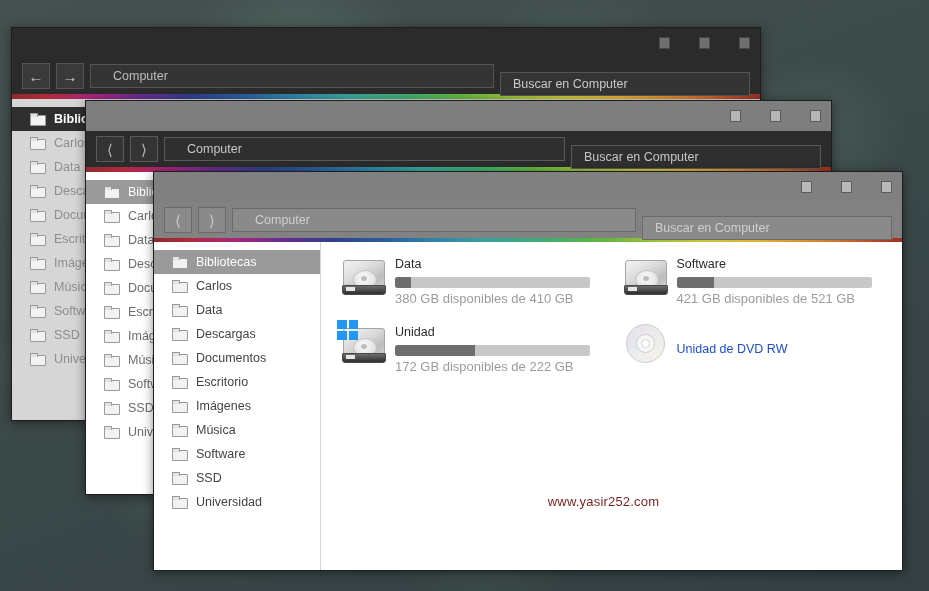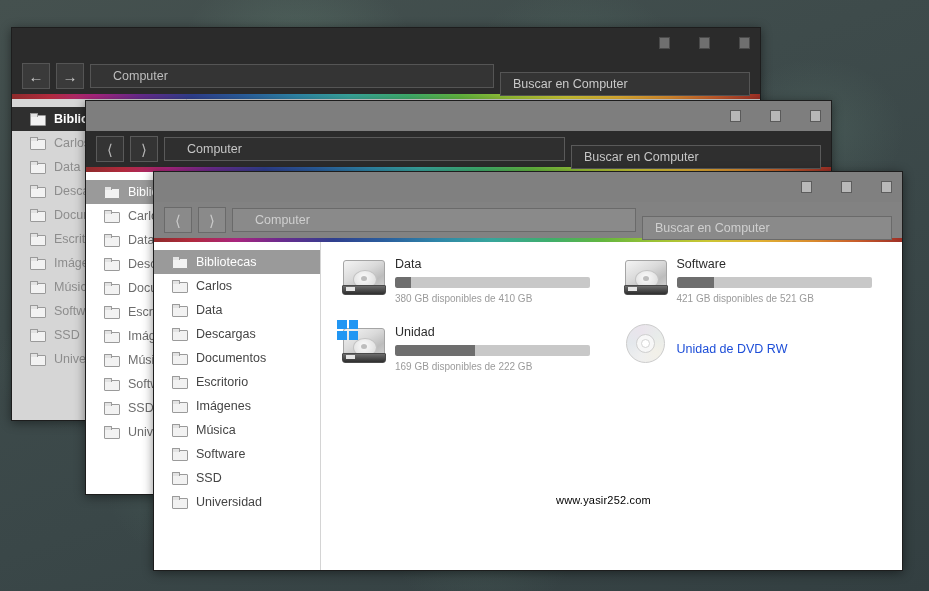--- a/index.html
+++ b/index.html
@@ -85,21 +85,21 @@
   #win3 .sb-item{color:#444;height:24px;}
   #win3 .sb-item.sel{background:#9a9a9a;color:#ffffff;}
   #win3 .content{background:#ffffff;}
   
   .drives{display:grid;grid-template-columns:1fr 1fr;column-gap:18px;row-gap:14px;padding:13px 16px 0 20px;}
   .drive{display:flex;align-items:flex-start;gap:10px;height:54px;}
   .drive-info{padding-top:2px;flex:1;min-width:0;}
   .dname{font-size:12.5px;color:#2b2b2b;line-height:15px;}
   .bar{height:11px;background:#c8c8c8;border-radius:2px;margin-top:5px;overflow:hidden;width:100%;max-width:195px;}
   .bar .fill{height:100%;background:#6e6e6e;border-radius:2px 0 0 2px;}
-  .dfree{font-size:10px;color:#9b9b9b;margin-top:4px;line-height:13px;}
+  .dfree{font-size:13px;color:#9b9b9b;margin-top:4px;line-height:13px;}
   .dlabel-only{font-size:12.5px;color:#1d4ed8;padding-top:17px;}
   
   .hdd{width:44px;height:40px;position:relative;flex:0 0 auto;}
   .hdd-body{position:absolute;left:2px;top:5px;width:40px;height:26px;border-radius:3px;
     background:linear-gradient(150deg,#f4f4f4 0%,#dadada 45%,#bdbdbd 75%,#cfcfcf 100%);
     border:1px solid #a5a5a5;}
   .hdd-platter{position:absolute;left:9px;top:9px;width:22px;height:17px;border-radius:50%;
     border:1px solid #c3c3c3;background:radial-gradient(circle at 45% 40%,#fbfbfb,#d8d8d8);}
   .hdd-hub{position:absolute;left:17px;top:15px;width:6px;height:5px;border-radius:50%;background:#bdbdbd;}
   .hdd-base{position:absolute;left:1px;top:30px;width:42px;height:8px;border-radius:1px 1px 3px 3px;
@@ -116,21 +116,21 @@
   .dvd{width:44px;height:40px;position:relative;flex:0 0 auto;}
   .dvd-disc{position:absolute;left:3px;top:1px;width:37px;height:37px;border-radius:50%;
     background:conic-gradient(from 200deg,#efefef,#e4e8ec,#eae4ec,#e8ecea,#f2f0e8,#efefef);
     border:1px solid #cccccc;}
   .dvd-ring{position:absolute;left:13px;top:11px;width:17px;height:17px;border-radius:50%;
     border:1px solid #cfcfcf;background:#f7f7f7;}
   .dvd-hole{position:absolute;left:18px;top:16px;width:7px;height:7px;border-radius:50%;
     background:#ffffff;border:1px solid #d4d4d4;}
   
   .watermark{position:absolute;left:0;right:16px;top:252px;text-align:center;
-    font-size:11px;color:#000000;letter-spacing:.2px;}
+    font-size:13px;color:#7f1d1d;letter-spacing:.2px;}
 </style>
 </head>
 <body>
 
 <div id="desktop"></div>
 
 <div class="window" id="win1">
   <div class="titlebar">
     <div class="wctrls">
       <span class="wbtn"></span>
@@ -377,21 +377,21 @@
                 <div class="hdd-hub"></div>
               </div>
             <div class="hdd-base"></div>
               <div class="hdd-port"></div>
           </div>
           <div class="drive-info">
             <div class="dname">Unidad</div>
             <div class="bar">
                 <div class="fill" id="f2" style="width: 41%;"></div>
               </div>
-            <div class="dfree">169 GB disponibles de 222 GB</div>
+            <div class="dfree">172 GB disponibles de 222 GB</div>
           </div>
         </div>
 
         <div class="drive">
           <div class="dvd">
             <div class="dvd-disc"></div>
               <div class="dvd-ring"></div>
               <div class="dvd-hole"></div>
           </div>
           <div class="drive-info">

